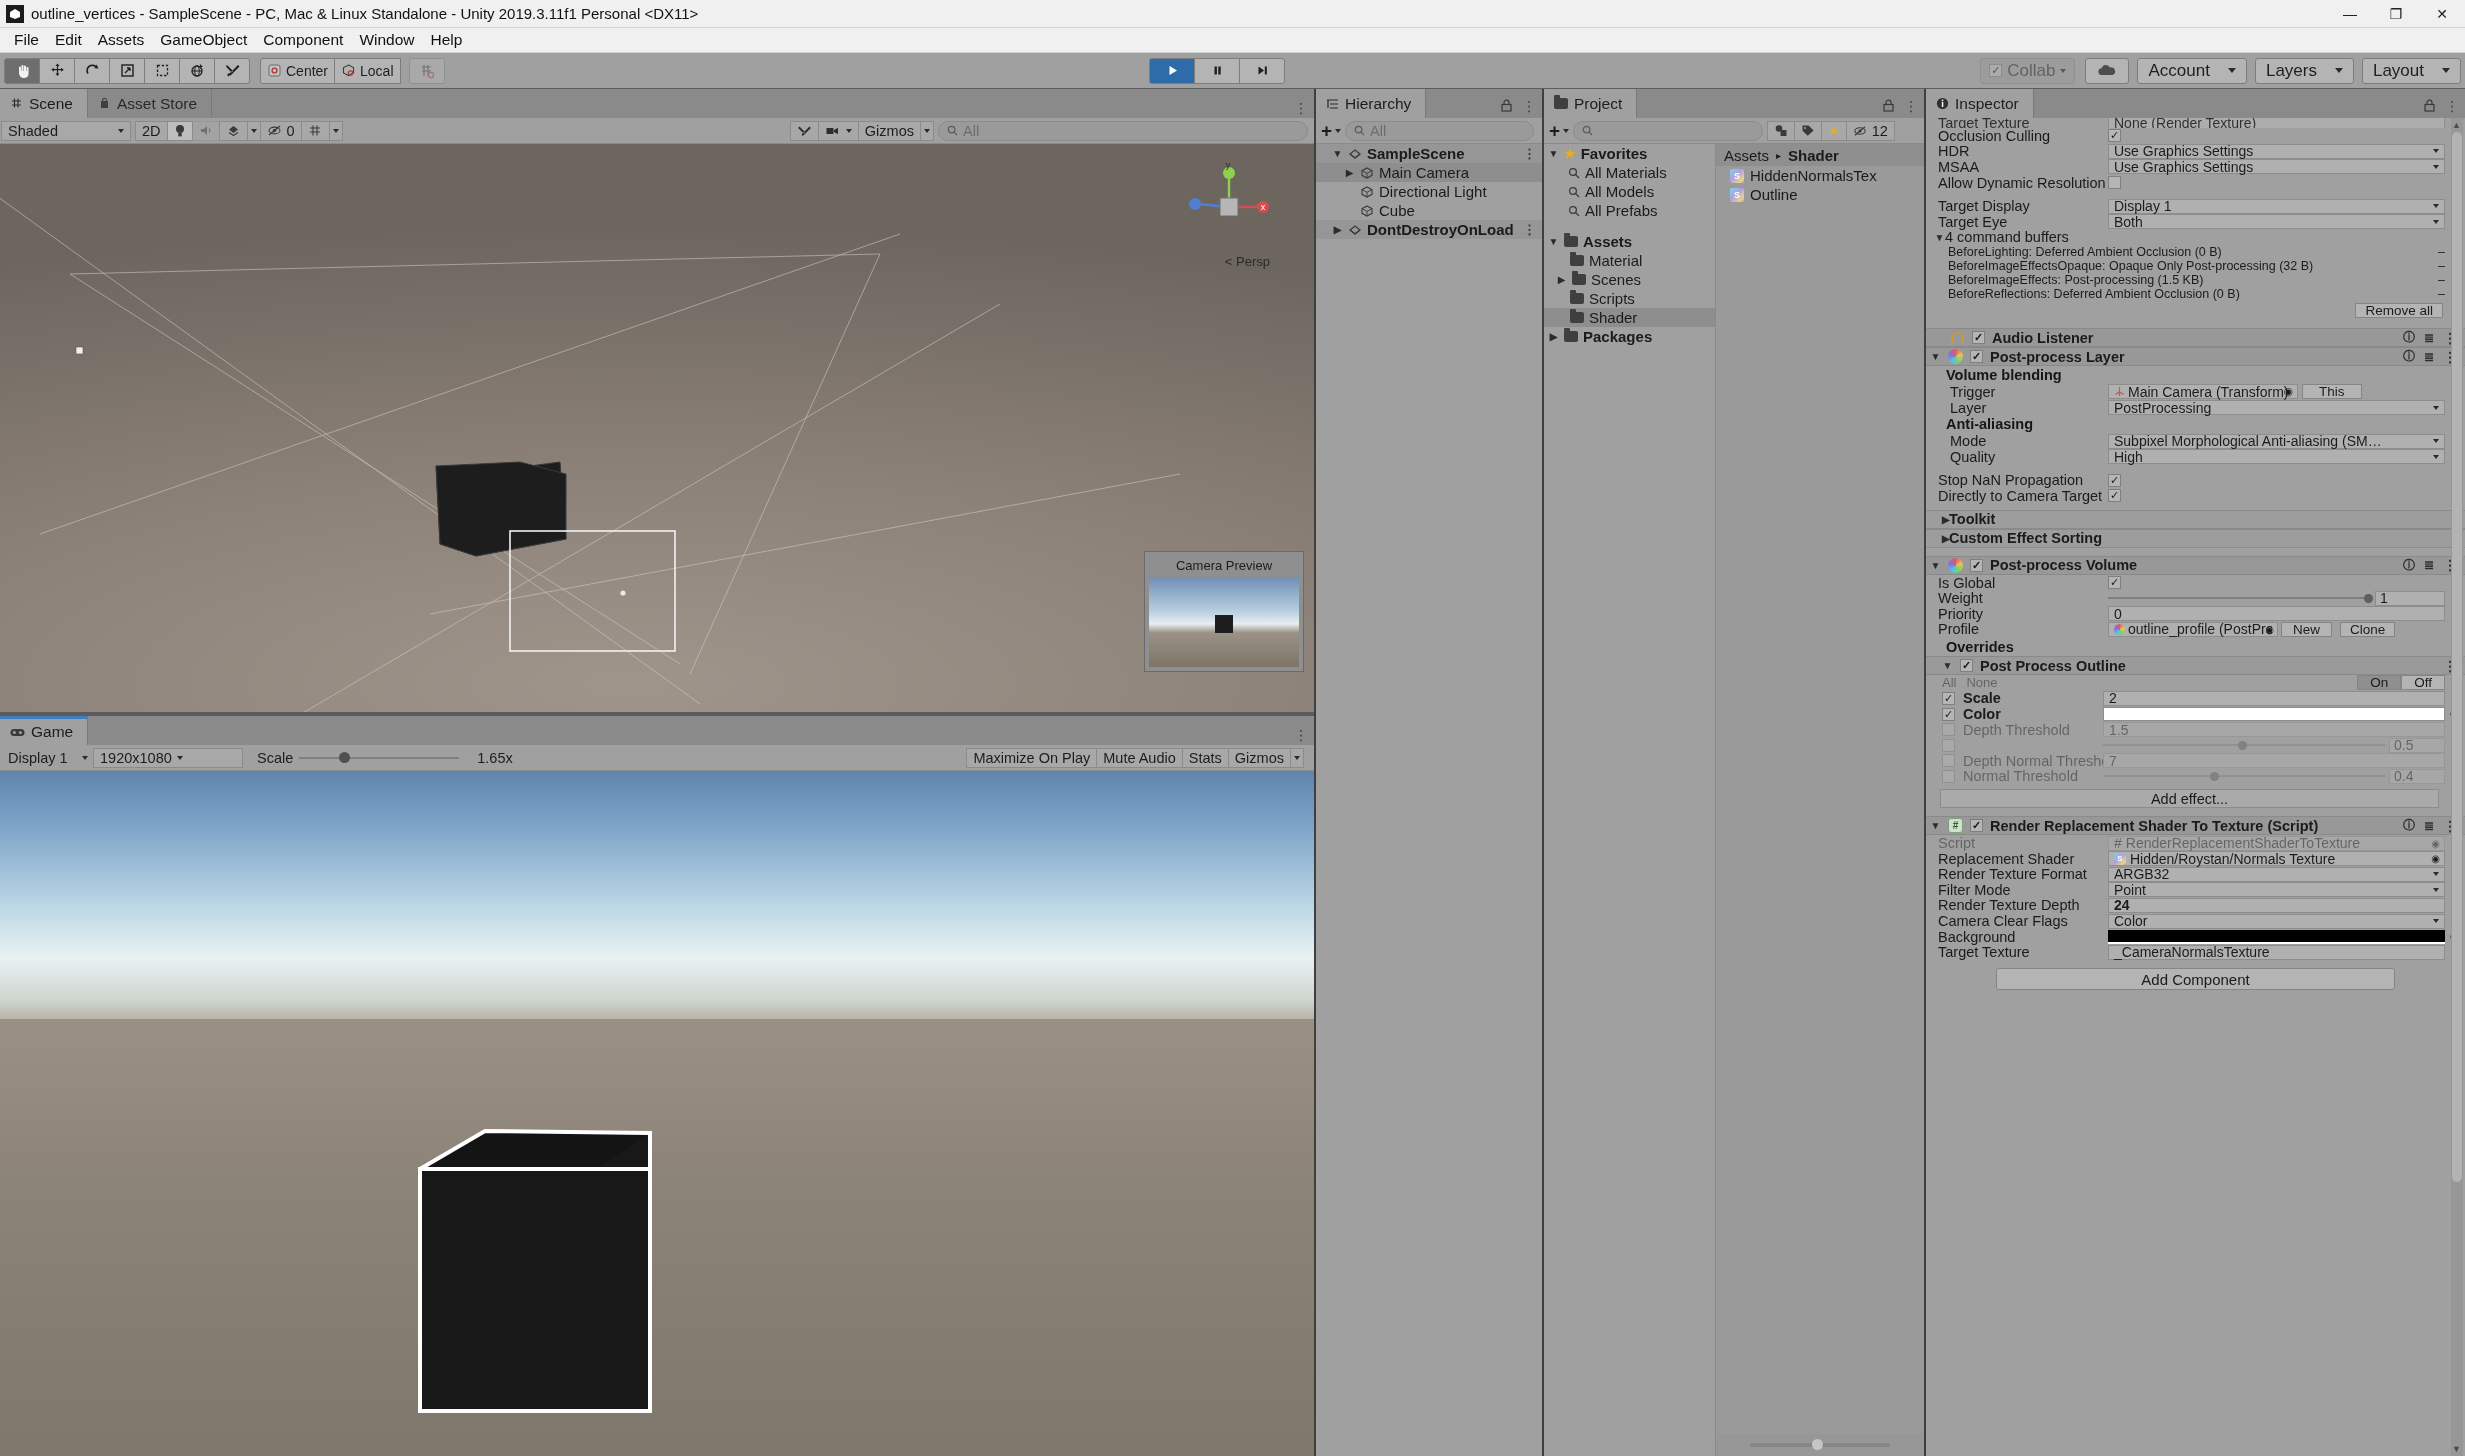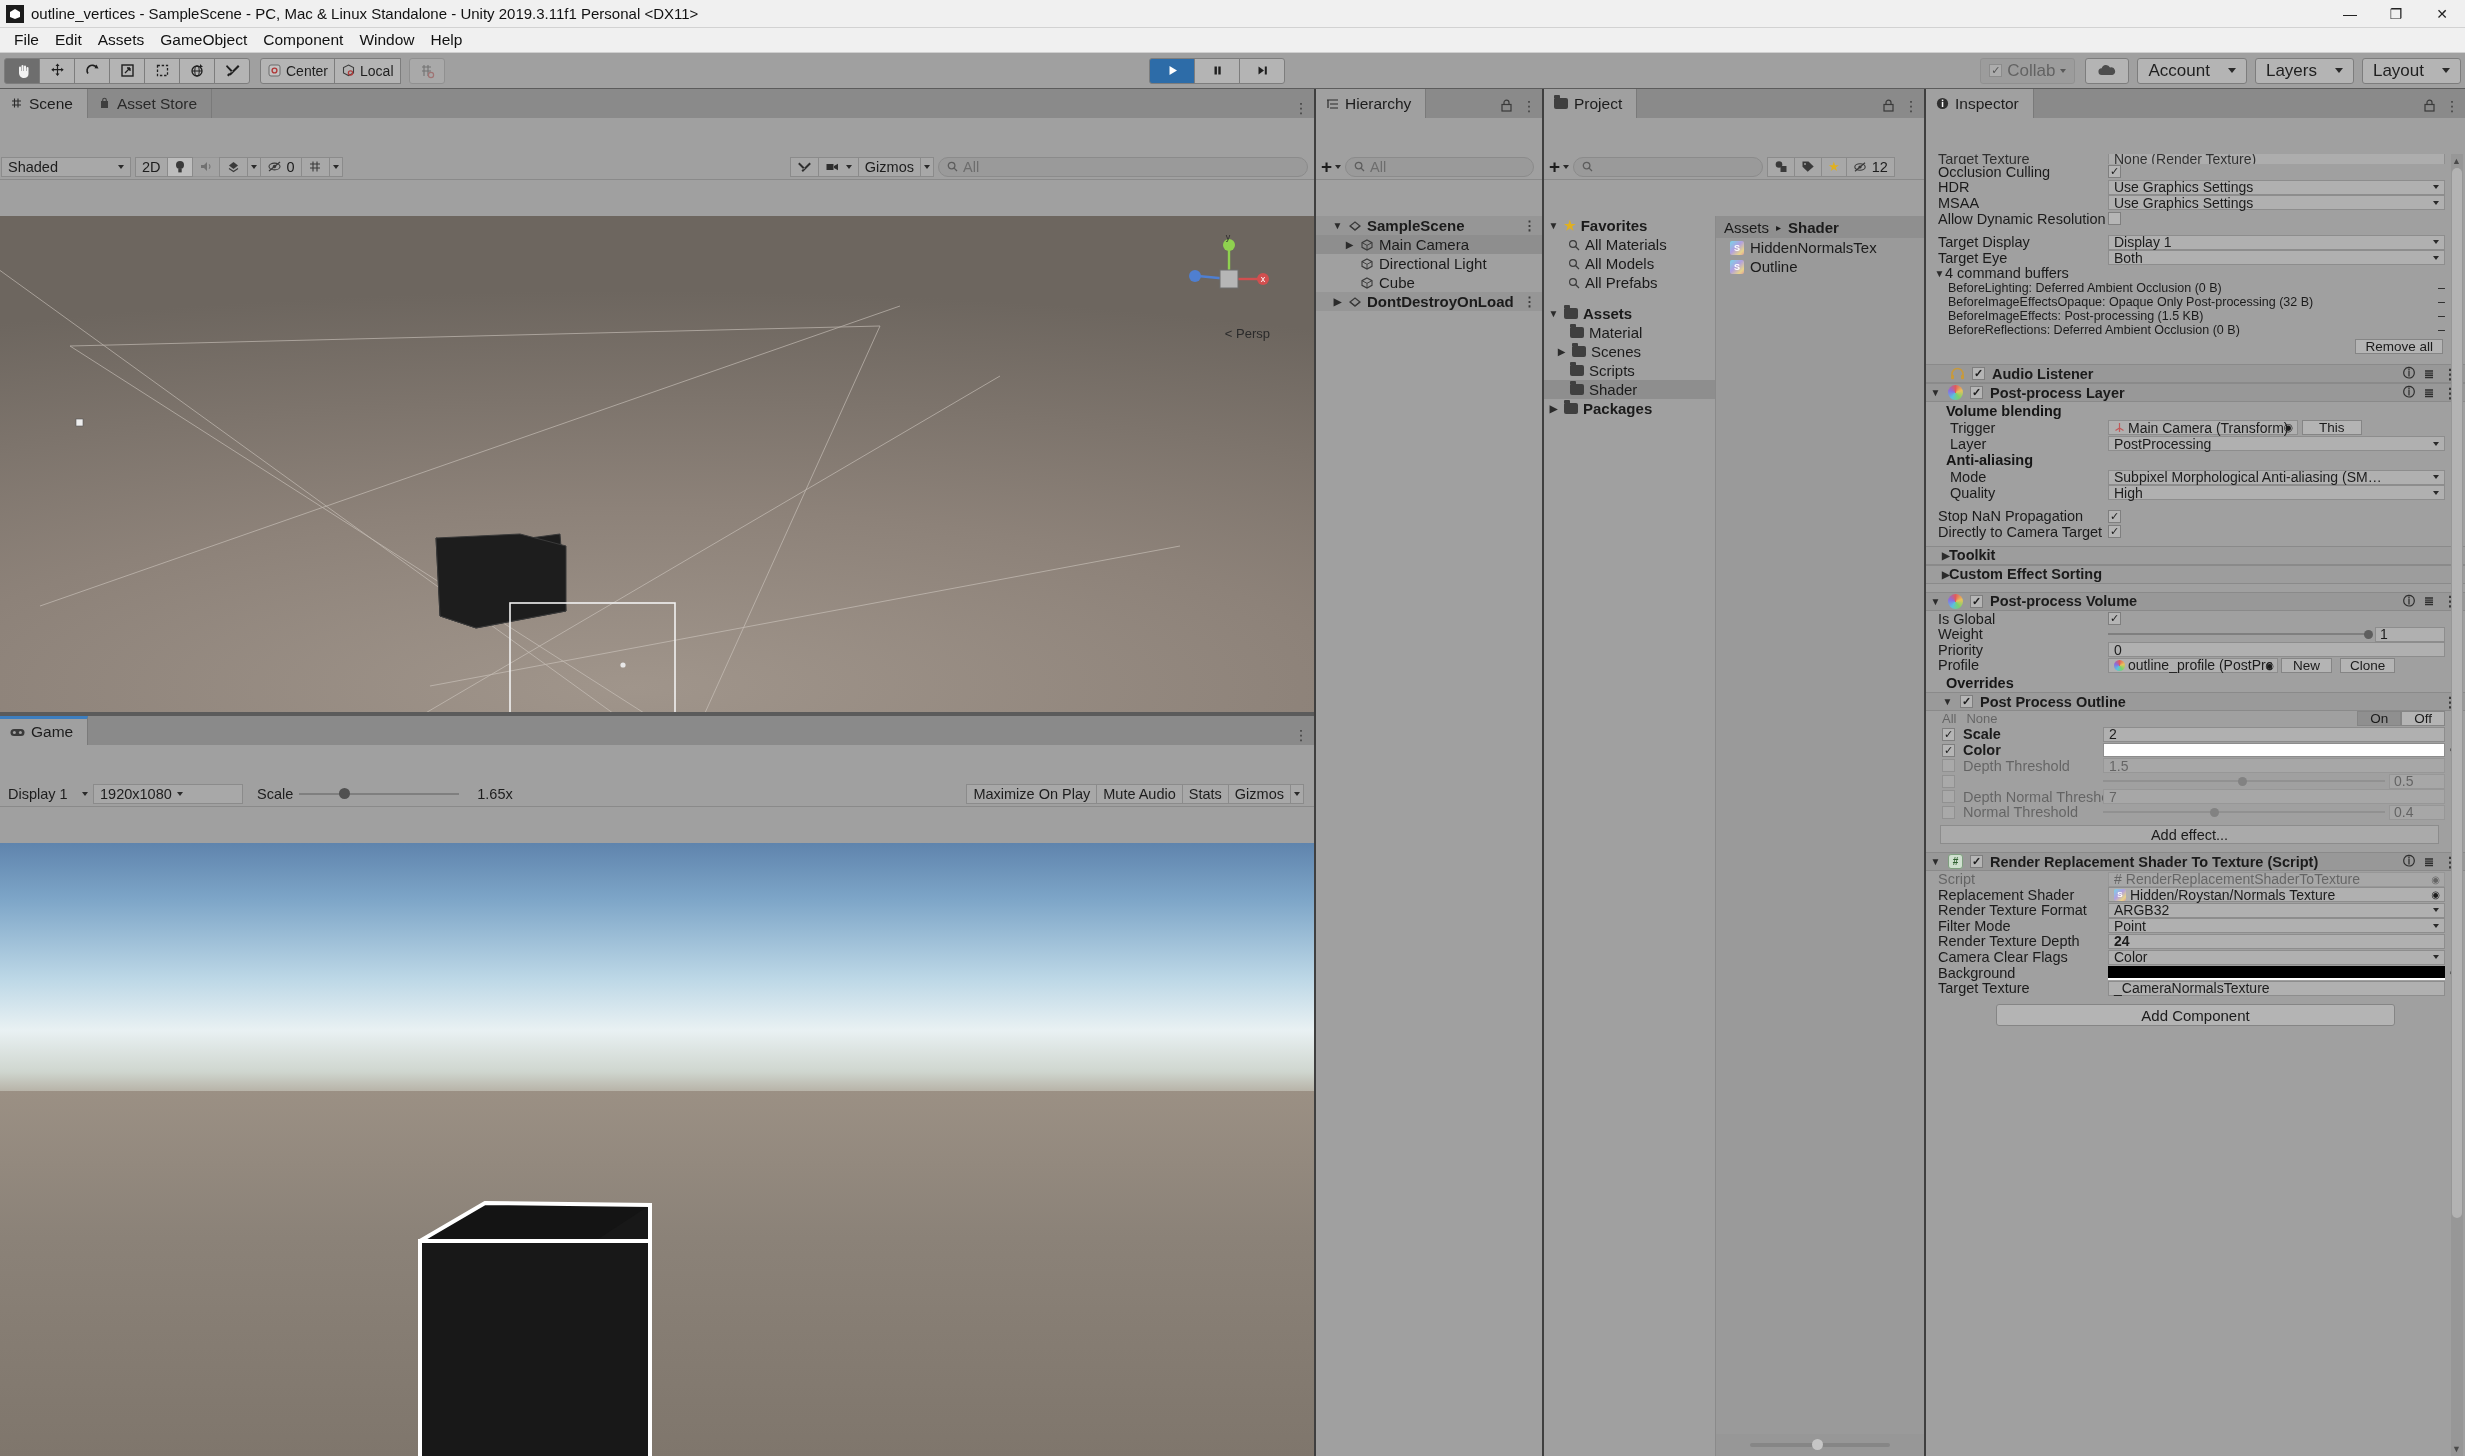--- a/index.html
+++ b/index.html
@@ -70,21 +70,21 @@
   .caret.sm { border-left-width:3.5px;border-right-width:3.5px;border-top-width:4.5px; }
 
   
   .body { flex:1; display:flex; min-height:0; background:#5b5b5b; }
   .leftcol { width:1314px; display:flex; flex-direction:column; min-width:0; }
   .midcol { width:228px; display:flex; flex-direction:column; border-left:2px solid #3f3f3f;}
   .projcol { width:382px; display:flex; flex-direction:column; border-left:2px solid #3f3f3f;}
   .inspcol { flex:1; display:flex; flex-direction:column; border-left:2px solid #3f3f3f;}
 
   
-  .panel { display:flex; flex-direction:column; min-height:0; background:#a0a0a0;gap:36px; }
+  .panel { display:flex; flex-direction:column; min-height:0; background:#a0a0a0; }
   .tabrow { height:29px; background:#8a8a8a; display:flex; align-items:flex-end; position:relative; flex:0 0 29px; }
   .tab {
     height:29px; padding:0 14px 0 10px; display:flex; align-items:center; gap:6px;
     background:#a0a0a0; color:#1d1d1d; font-size:15.5px; border-right:1px solid #7a7a7a;
   }
   .tab.inactive { background:#8a8a8a; color:#2a2a2a;justify-content:center; }
   .tab.playing { border-top:3px solid #3d7ebf; }
   .tabrow .right-icons { position:absolute; right:6px; bottom:6px; display:flex; gap:10px; align-items:center; }
   .kebab { color:#3a3a3a; font-size:14px; letter-spacing:0; line-height:8px; }
 
@@ -463,20 +463,26 @@
             <text x="44" y="6" font-size="9" fill="#2d2d2d" text-anchor="middle">y</text>
             <line x1="45" y1="45" x2="76" y2="45" stroke="#d14f4f" stroke-width="2.4"></line>
             <circle cx="79" cy="45" r="6" fill="#d14f4f"></circle>
             <text x="79" y="48" font-size="9" fill="#fff" text-anchor="middle">x</text>
             <line x1="45" y1="45" x2="14" y2="42" stroke="#4f7fd0" stroke-width="2.4"></line>
             <circle cx="11" cy="42" r="6" fill="#4f7fd0"></circle>
             <rect x="36" y="36" width="18" height="18" fill="#b6b6b6" stroke="#6f6f6f"></rect>
           </svg>
           <div class="persp">&lt; <span>Persp</span></div>
 
+          <div class="camprev">
+            <div class="camprev-t">Camera Preview</div>
+            <div class="camprev-img">
+              <div class="camprev-cube"></div>
+            </div>
+          </div>
         </div>
       </div>
 
       <div class="vsplit"></div>
 
       <div class="panel gameview">
         <div class="tabrow">
           <div class="tab playing">
             <svg width="15" height="11" viewBox="0 0 15 11">
                 <rect x="0.5" y="2" width="14" height="7" rx="3.5" fill="#3a3a3a"></rect>

